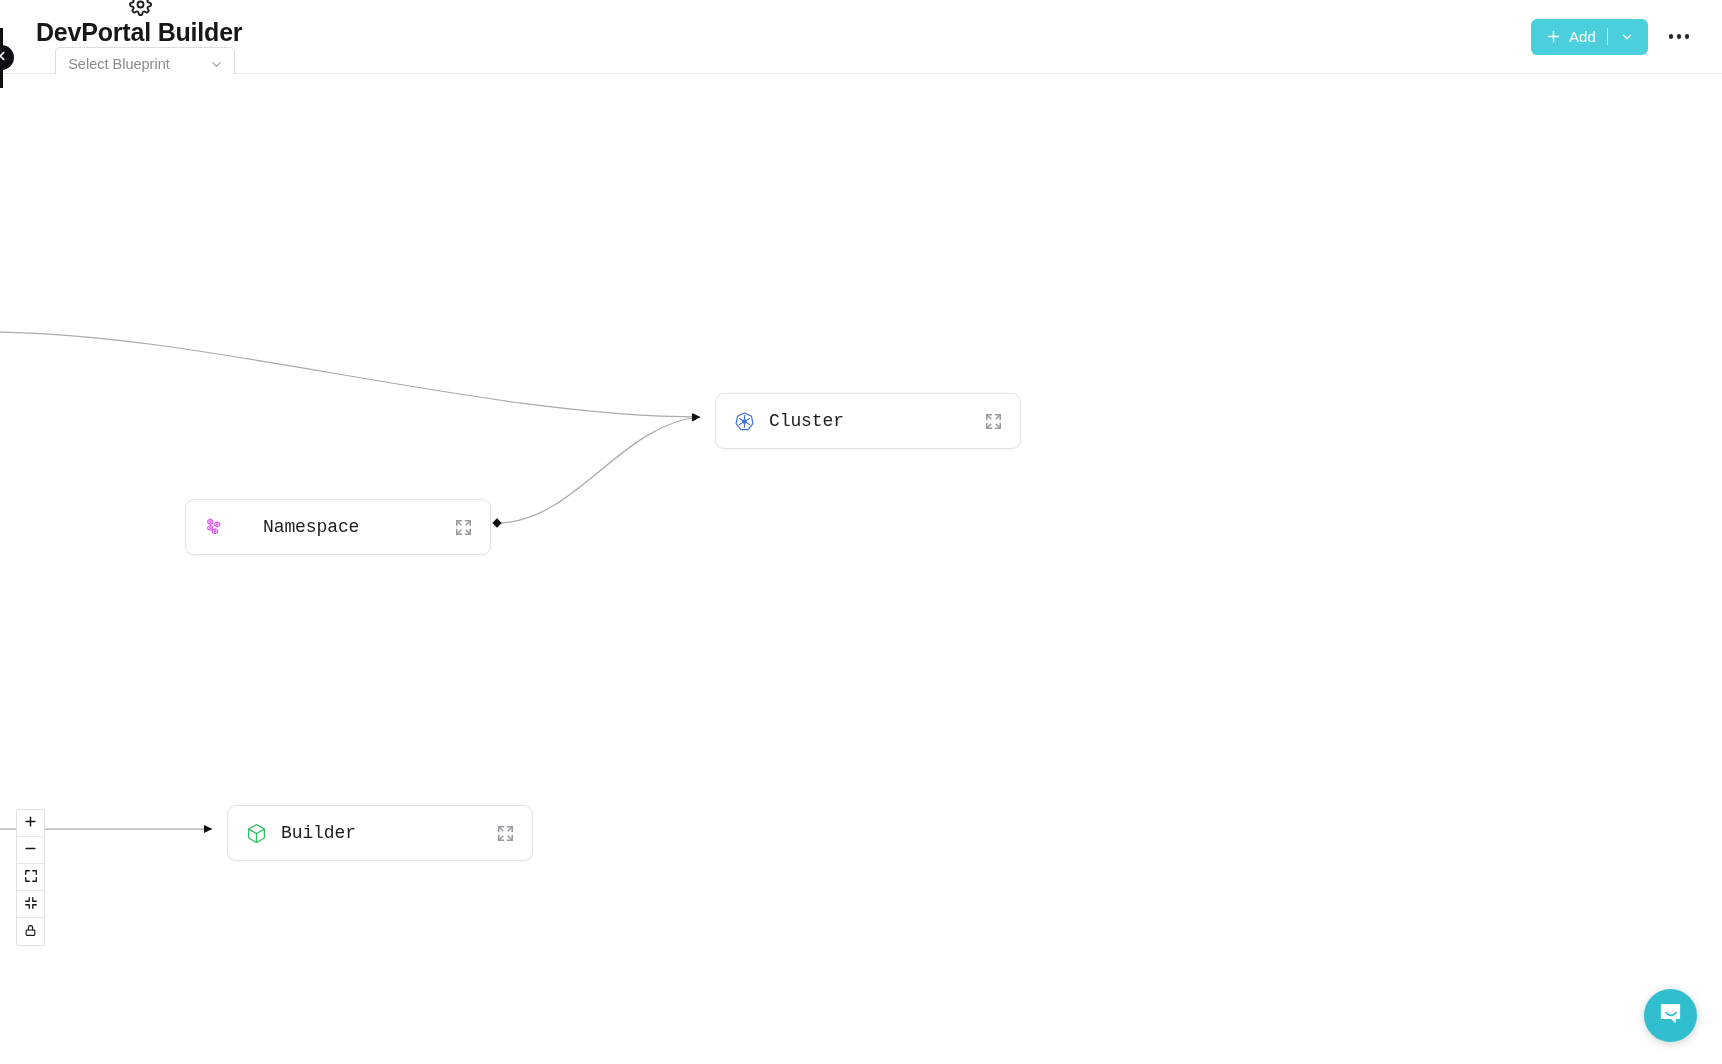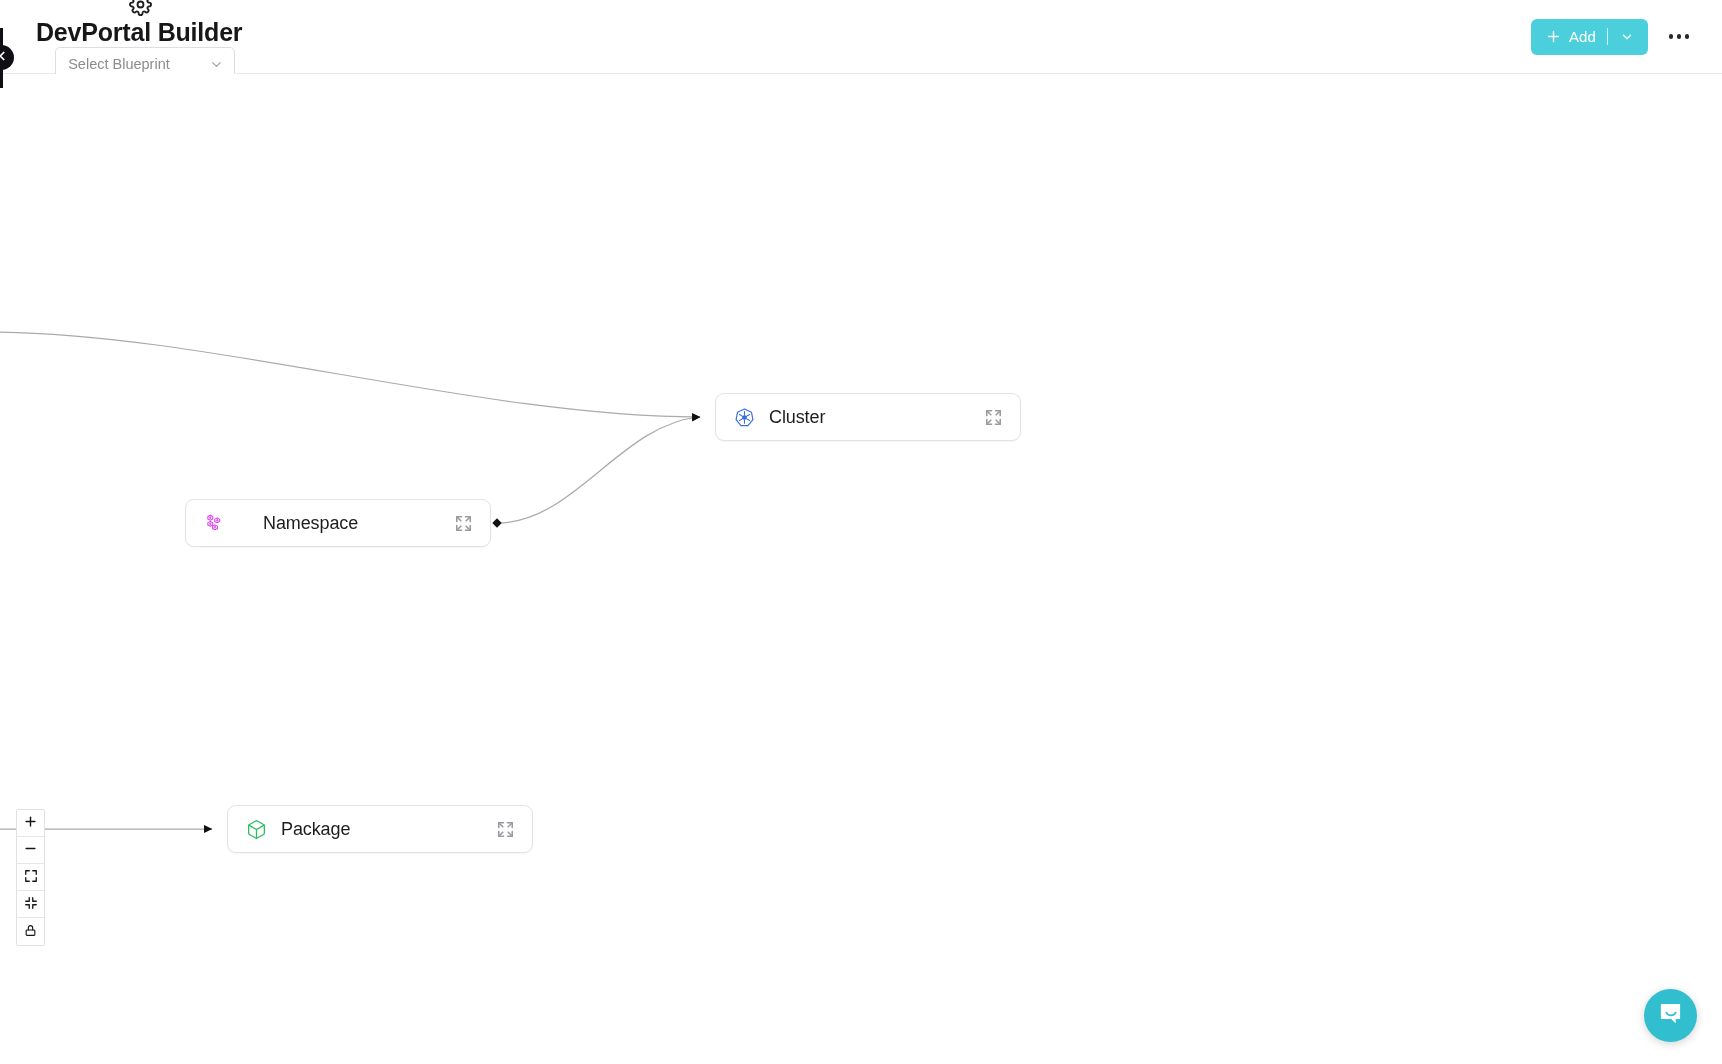--- a/index.html
+++ b/index.html
@@ -166,30 +166,31 @@
   .edges-svg {
     position: absolute;
     left: 0; top: 0;
     width: 1722px; height: 990px;
     pointer-events: none;
   }
 
   
   .node {
     position: absolute;
-    height: 48px;
+    height: 56px;
     background: #ffffff;
     border: 1px solid #e3e3e6;
     border-radius: 9px;
     display: flex;
     align-items: center;
     padding: 0 16px 0 17px;
     box-shadow: 0 1px 2px rgba(16,16,20,0.045);
     cursor: pointer;
     z-index: 10;
+    font-family: Liberation Mono, monospace;
   }
   .node .node-icon {
     width: 22px; height: 22px;
     flex: none;
     display: flex; align-items: center; justify-content: center;
     margin-right: 14px;
   }
   .node .node-label {
     font-size: 18px;
     color: #1d1d20;
@@ -400,21 +401,21 @@
     </div>
 
     <div class="node" style="left:227px; top:731px; width:306px;">
       <span class="node-icon">
         <svg width="21" height="21" viewBox="0 0 24 24" fill="none" stroke="#2DBE5F" stroke-width="1.5" stroke-linecap="round" stroke-linejoin="round">
           <path d="M21 16V8a2 2 0 0 0-1-1.73l-7-4a2 2 0 0 0-2 0l-7 4A2 2 0 0 0 3 8v8a2 2 0 0 0 1 1.73l7 4a2 2 0 0 0 2 0l7-4A2 2 0 0 0 21 16z"></path>
           <polyline points="3.27 6.96 12 12.01 20.73 6.96"></polyline>
           <line x1="12" y1="22.08" x2="12" y2="12"></line>
         </svg>
       </span>
-      <span class="node-label">Package</span>
+      <span class="node-label">Builder</span>
       <span class="expand-icon">
         <svg width="19" height="19" viewBox="0 0 24 24" fill="none" stroke="currentColor" stroke-width="2" stroke-linecap="round" stroke-linejoin="round">
           <polyline points="9.5 3.5 3.5 3.5 3.5 9.5"></polyline>
           <polyline points="14.5 3.5 20.5 3.5 20.5 9.5"></polyline>
           <polyline points="20.5 14.5 20.5 20.5 14.5 20.5"></polyline>
           <polyline points="9.5 20.5 3.5 20.5 3.5 14.5"></polyline>
           <line x1="3.5" y1="3.5" x2="8.6" y2="8.6"></line>
           <line x1="20.5" y1="3.5" x2="15.4" y2="8.6"></line>
           <line x1="20.5" y1="20.5" x2="15.4" y2="15.4"></line>
           <line x1="3.5" y1="20.5" x2="8.6" y2="15.4"></line>

